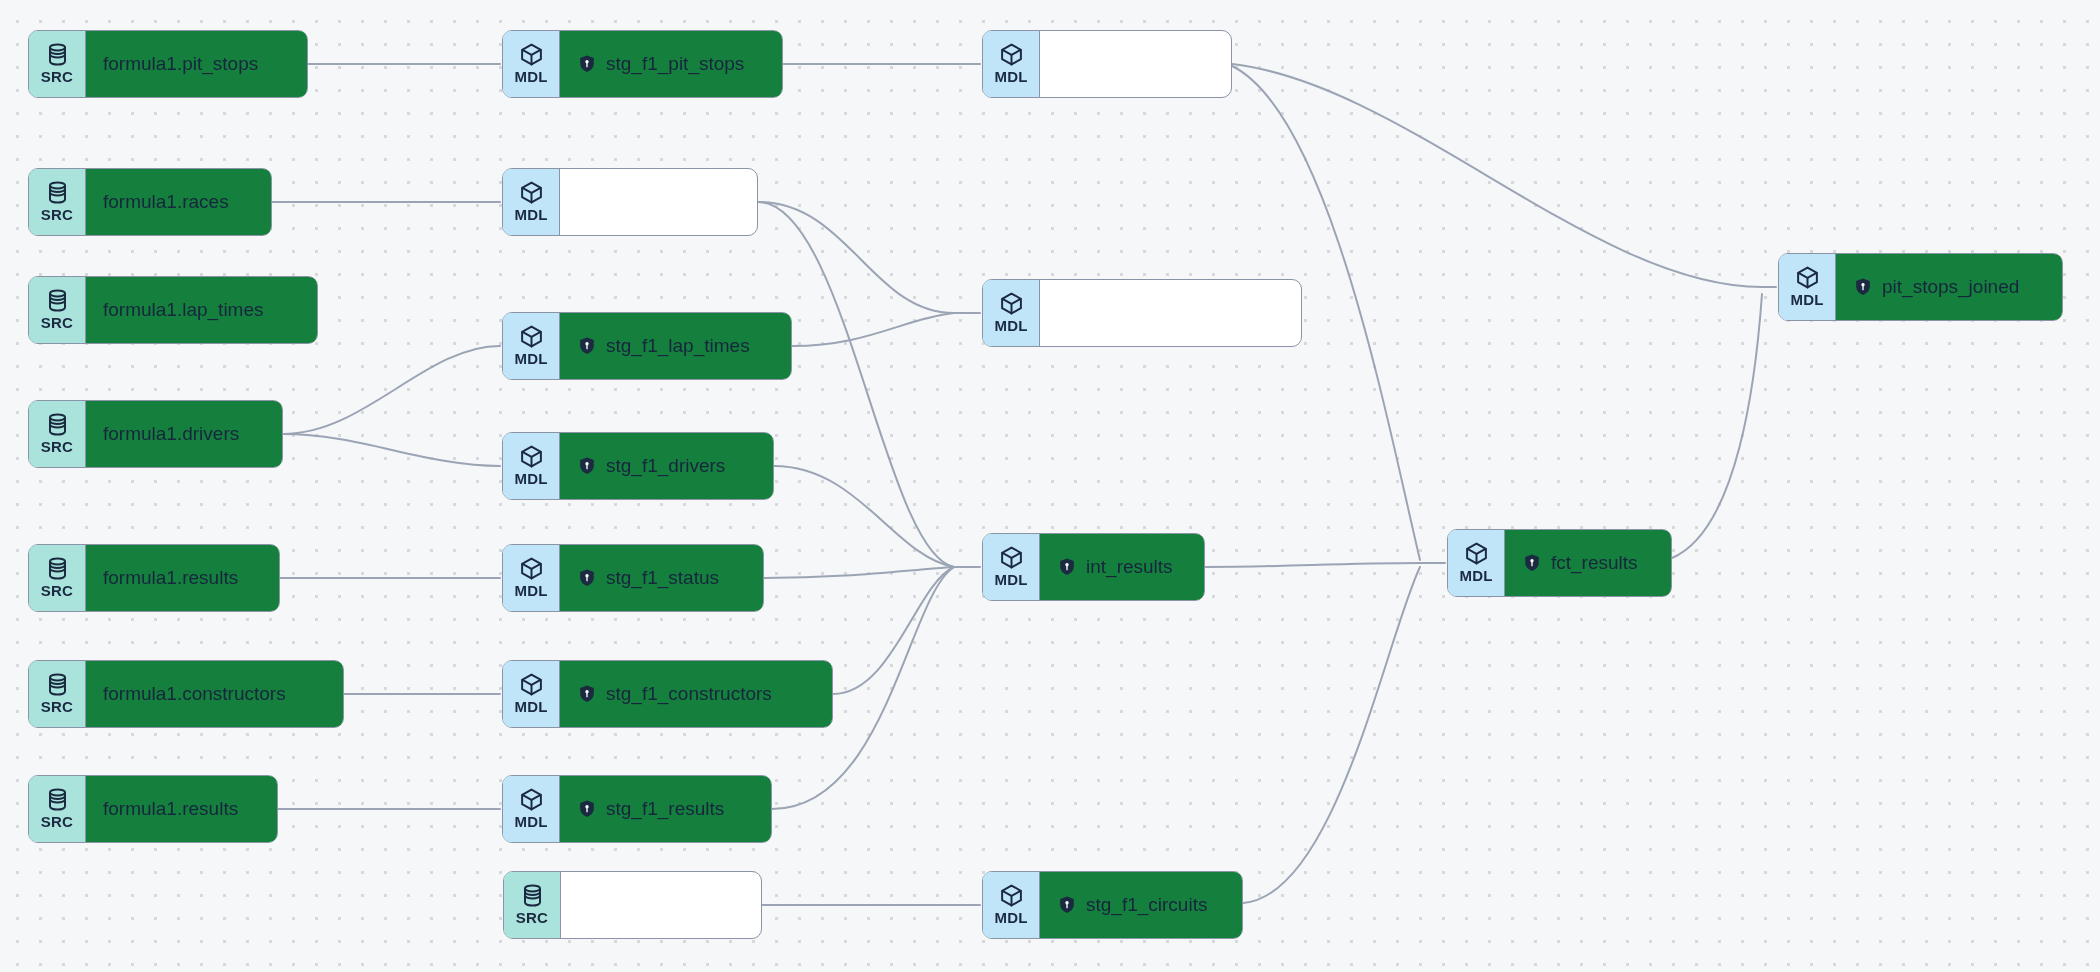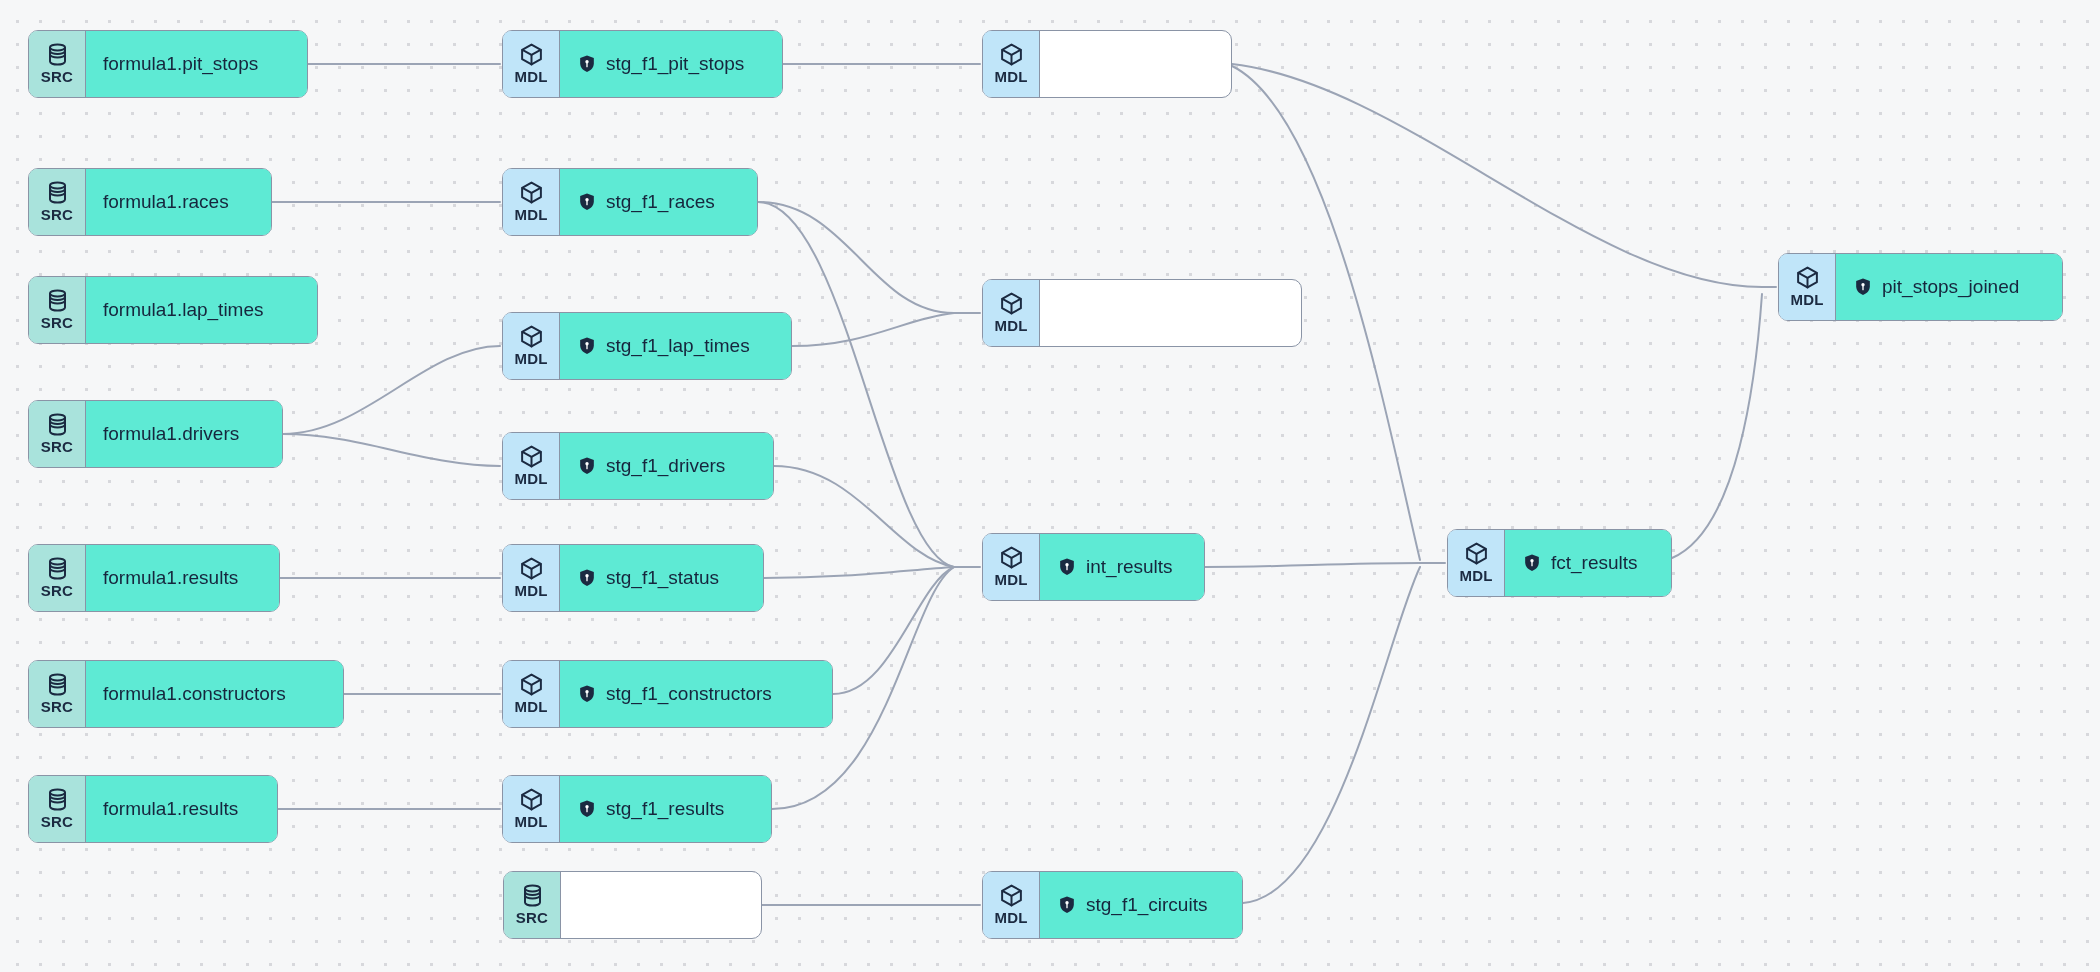--- a/index.html
+++ b/index.html
@@ -19,21 +19,21 @@
   }
   .icon-box{
     flex:0 0 56px;width:56px;border-right:1.5px solid #8a94a6;
     border-radius:8px 0 0 8px;
     display:flex;flex-direction:column;align-items:center;justify-content:center;gap:1px;
   }
   .badge-text{font-size:15px;font-weight:700;color:#1b2a41;line-height:1.15;letter-spacing:.2px;}
   .glyph{width:25px;height:25px;display:block;}
   .label-box{
     flex:1;display:flex;align-items:center;gap:9px;
-    padding:0 16px 0 17px;border-radius:0 8px 8px 0;background:#5eead4;
+    padding:0 16px 0 17px;border-radius:0 8px 8px 0;background:#15803d;
   }
   .label{font-size:19px;color:#16263d;white-space:nowrap;}
   .shield{width:20px;height:20px;flex:0 0 auto;display:block;}
 </style>
 </head>
 <body>
 
 <div class="canvas" id="canvas" style="background-color: rgb(246, 247, 248);">
     <svg width="2100" height="972" class="edges">
       <path d="M308,64 L500,64" stroke="#9ba4b5" stroke-linecap="round"></path>
@@ -191,28 +191,20 @@
     </div>
     <div class="node" style="left: 502px; top: 168px; width: 256px;">
       <div class="icon-box" style="background: rgb(192, 229, 249);">
         <svg class="glyph" viewBox="0 0 24 24" fill="none" stroke="#1b2a41" stroke-width="1.9" stroke-linecap="round" stroke-linejoin="round">
           <path d="M21 16.5v-9L12 2.5 3 7.5v9l9 5z"></path>
           <path d="M3.3 7.6 12 12.4l8.7-4.8"></path>
           <path d="M12 12.4v9.1"></path>
         </svg>
         <span class="badge-text">MDL</span>
       </div>
-      <div class="label-box">
-        <svg class="shield" viewBox="0 0 24 24">
-          <path fill="#1b2a41" d="M12 1.8l8.2 3v6.4c0 5.2-3.6 8.8-8.2 10.4-4.6-1.6-8.2-5.2-8.2-10.4V4.8z"></path>
-          <circle cx="12" cy="9.3" r="2" fill="#ffffff"></circle>
-          <path d="M11.2 10.6h1.6v4.6a.8.8 0 0 1-1.6 0z" fill="#ffffff"></path>
-        </svg>
-        <span class="label" style="color: rgb(22, 38, 61);">stg_f1_races</span>
-      </div>
     </div>
     <div class="node" style="left: 502px; top: 312px; width: 290px;">
       <div class="icon-box" style="background: rgb(192, 229, 249);">
         <svg class="glyph" viewBox="0 0 24 24" fill="none" stroke="#1b2a41" stroke-width="1.9" stroke-linecap="round" stroke-linejoin="round">
           <path d="M21 16.5v-9L12 2.5 3 7.5v9l9 5z"></path>
           <path d="M3.3 7.6 12 12.4l8.7-4.8"></path>
           <path d="M12 12.4v9.1"></path>
         </svg>
         <span class="badge-text">MDL</span>
       </div>

